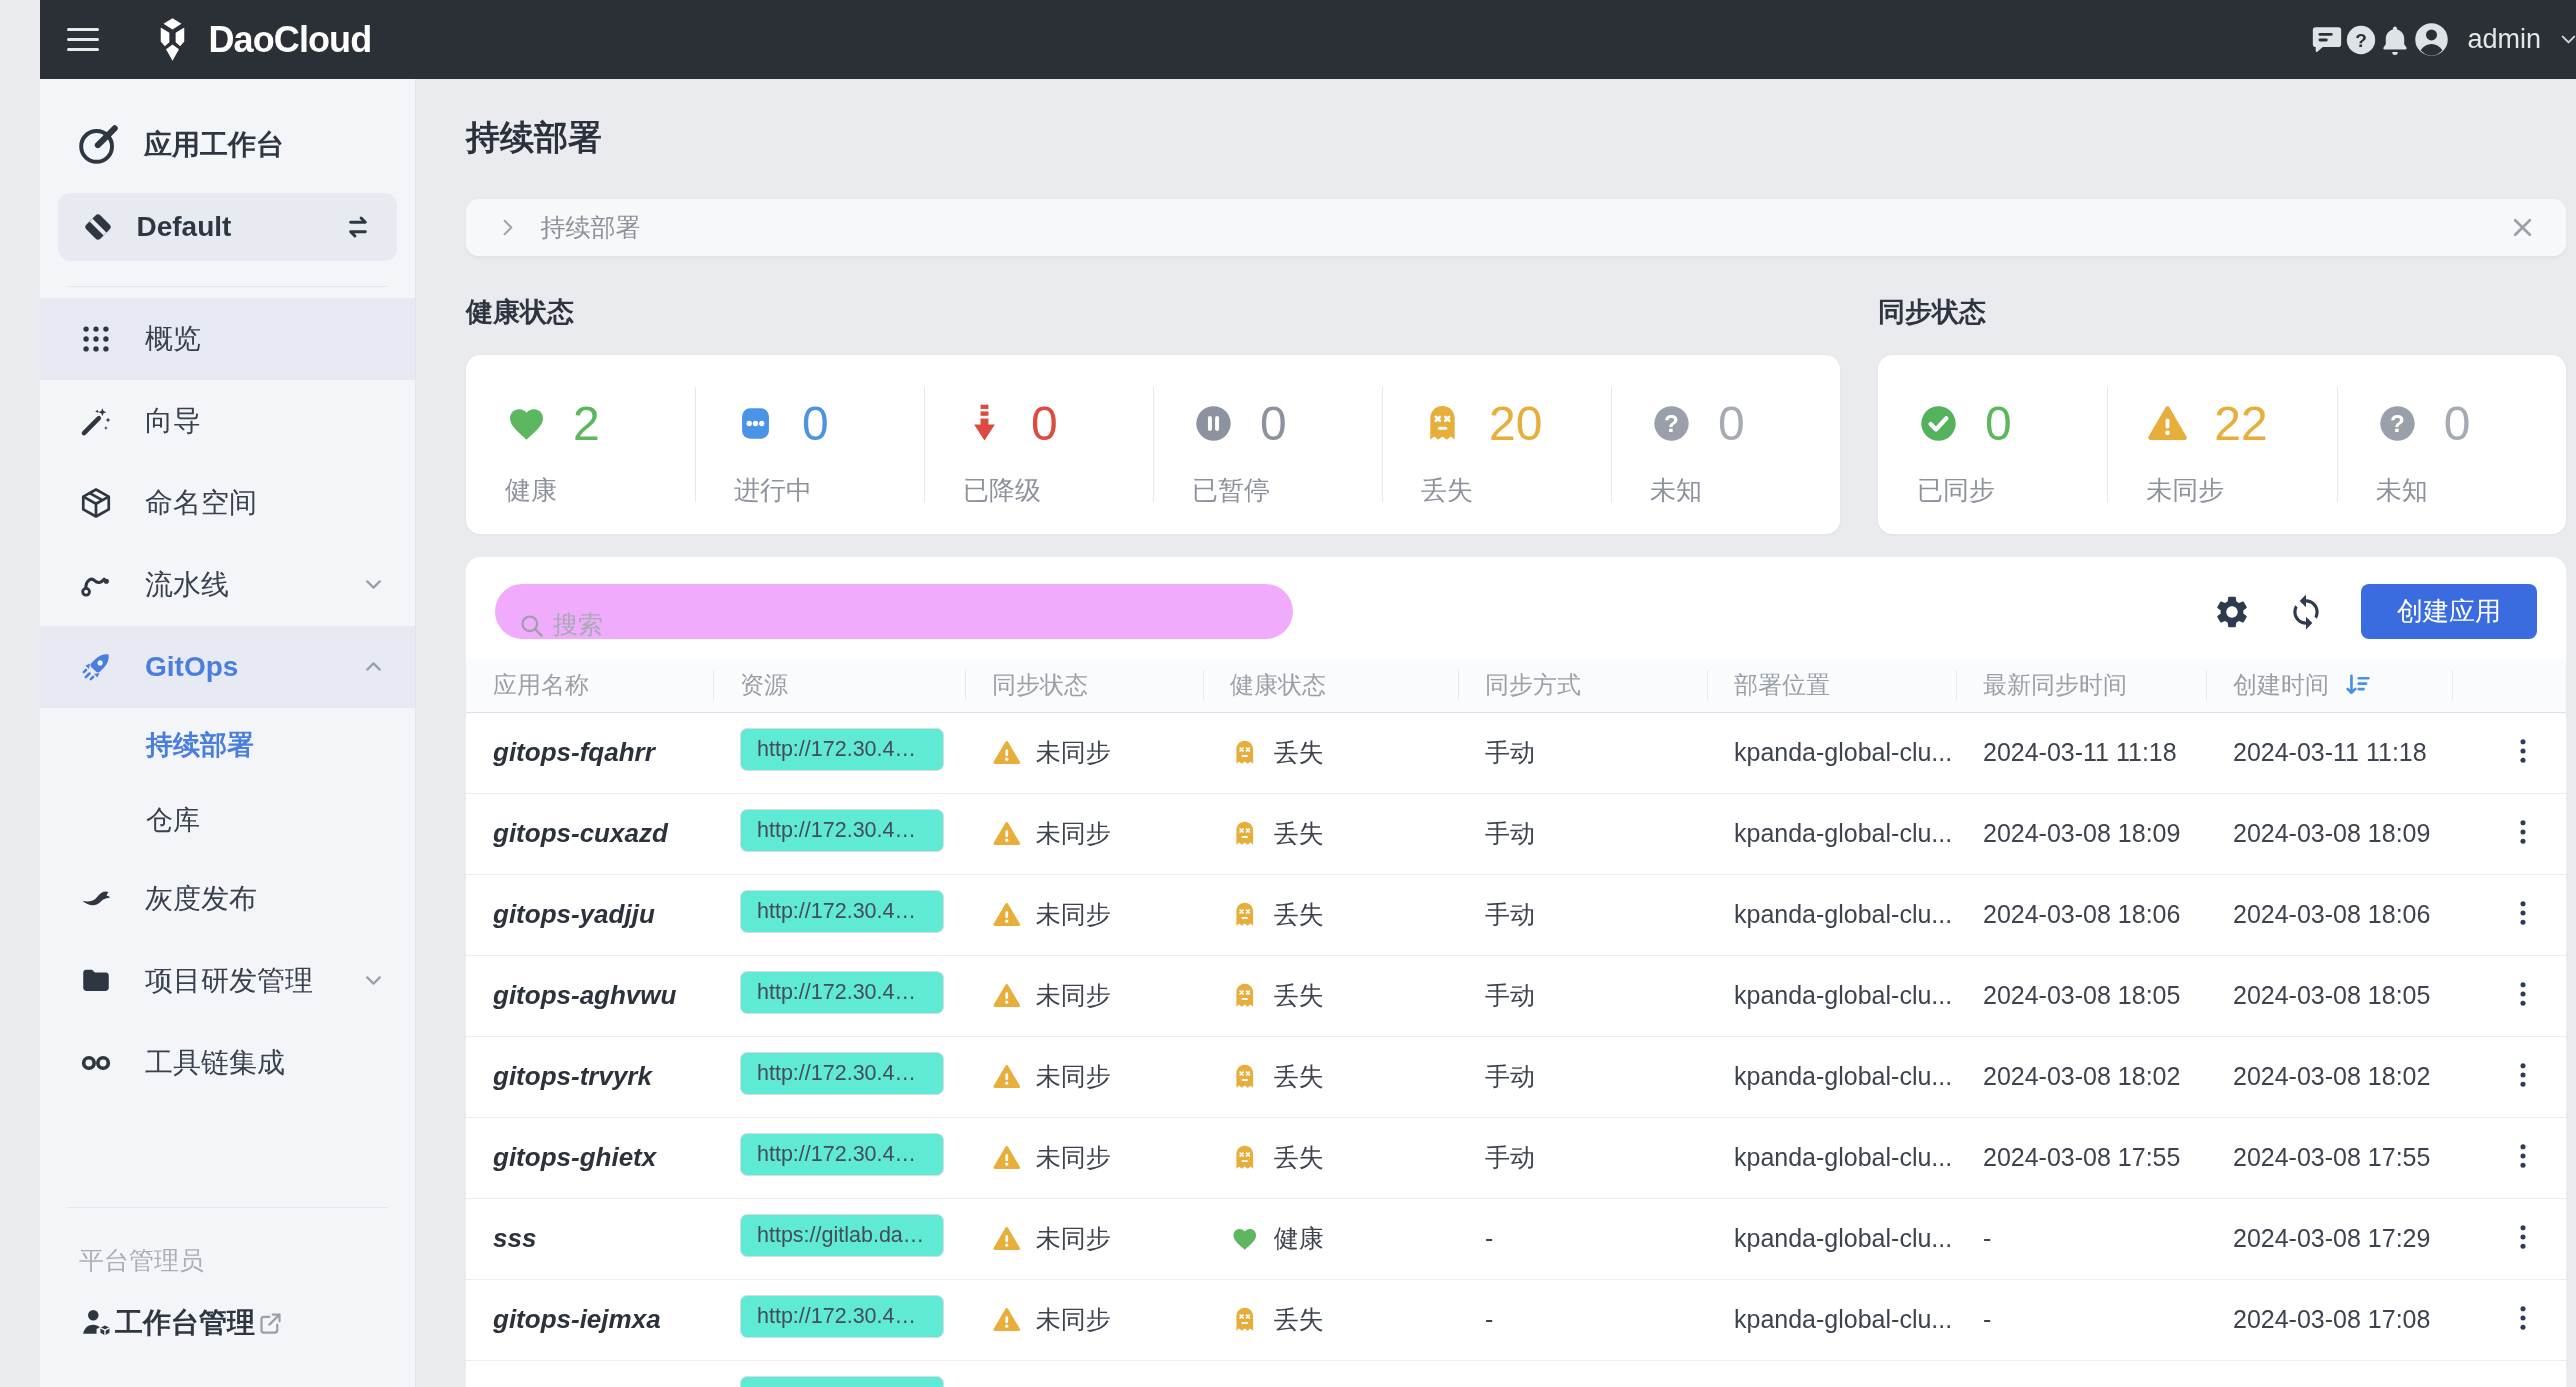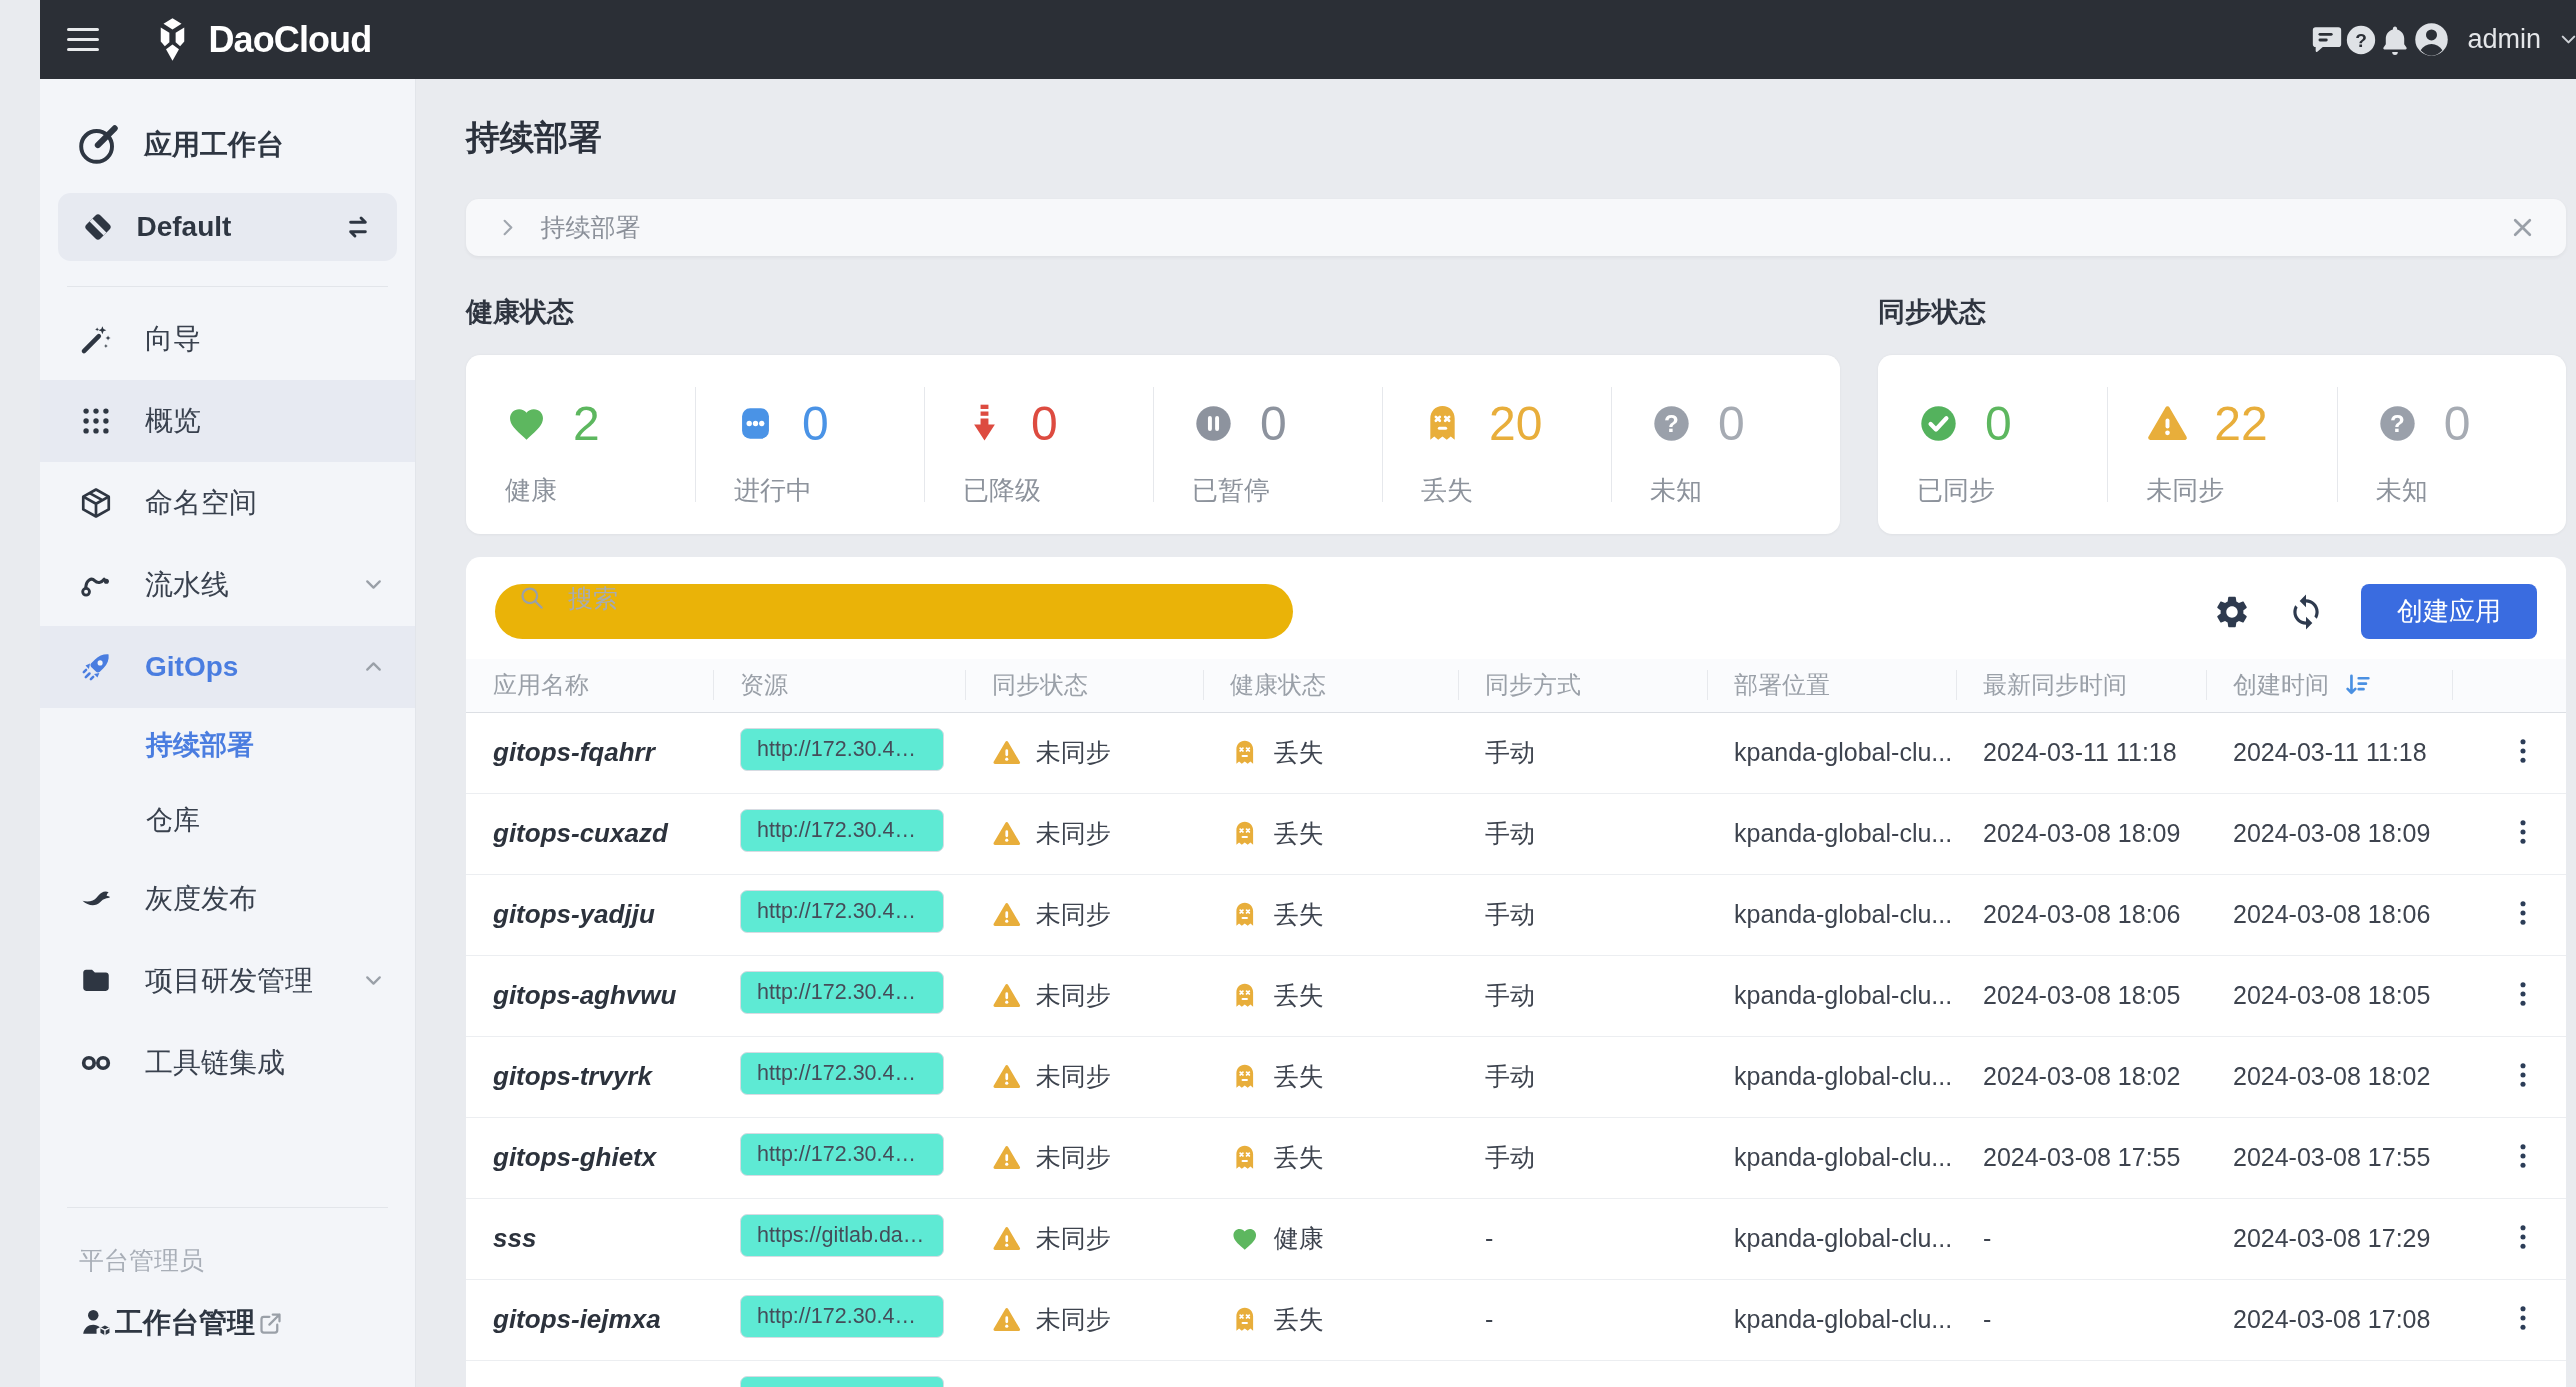--- a/index.html
+++ b/index.html
@@ -66,21 +66,21 @@
   .stat-top { display:flex; align-items:center; gap:25px; }
   .stat-top svg { width:43px; height:43px; }
   .stat-value { font-size:48px; }
   .stat-label { margin-top:21.5px; font-size:26px; color:#8d939c; }
   .v-green { color:#5db75f; } .v-blue { color:#4a93e6; } .v-red { color:#dd4b40; }
   .v-grey { color:#8d939e; } .v-amber { color:#e8ae3b; } .v-greyl { color:#a6abb3; }
 
   
   .table-card { margin-top:23px; background:#fff; border-radius:14.3px 14.3px 0 0; padding-top:27px; }
   .toolbar { display:flex; align-items:center; padding:0 29px; }
-  .search { width:798px; height:55px; background:#eab308; border-radius:28px; display:flex; align-items:flex-start; padding:0 23px; gap:23px; }
+  .search { width:798px; height:55px; background:#f0abfc; border-radius:28px; display:flex; align-items:flex-end; padding:0 23px; gap:8px; }
   .search svg { width:27px; height:27px; flex:0 0 auto; }
   .search input { flex:1; border:none; outline:none; background:transparent; font-size:25px; color:#3c4250; font-family:inherit; }
   .search input::placeholder { color:#a6abb3; }
   .tb-actions { margin-left:auto; display:flex; align-items:center; gap:36px; }
   .icon-btn { width:38px; height:38px; cursor:pointer; background:none; border:none; padding:0; }
   .icon-btn svg { width:38px; height:38px; }
   .create-btn { height:55px; padding:0 36px; background:#3a6ce0; color:#fff; font-size:26px; border:none; border-radius:8px; cursor:pointer; font-family:inherit; }
 
   .tbl { margin-top:19.7px; }
   .thead { display:flex; height:54px; align-items:center; background:#fafbfd; border-bottom:0.9px solid #dcdfe4; }
@@ -310,31 +310,31 @@
         <svg class="cube" viewBox="0 0 38 38" width="34" height="34">
             <use href="#i-cube"></use>
           </svg>
         <span class="ws-chip-label">Default</span>
         <svg class="swap" viewBox="0 0 36 36" width="32" height="32">
             <use href="#i-swap"></use>
           </svg>
       </div>
       <div class="sb-divider"></div>
 
+      <div class="nav-item hl">
+        <svg class="ni" viewBox="0 0 38 38" width="34" height="34">
+            <use href="#i-grid"></use>
+          </svg>
+        <span>概览</span>
+      </div>
       <div class="nav-item">
         <svg class="ni" viewBox="0 0 38 38" width="34" height="34">
             <use href="#i-wand"></use>
           </svg>
         <span>向导</span>
-      </div>
-      <div class="nav-item hl">
-        <svg class="ni" viewBox="0 0 38 38" width="34" height="34">
-            <use href="#i-grid"></use>
-          </svg>
-        <span>概览</span>
       </div>
       <div class="nav-item">
         <svg class="ni" viewBox="0 0 38 38" width="34" height="34">
             <use href="#i-box"></use>
           </svg>
         <span>命名空间</span>
       </div>
       <div class="nav-item">
         <svg class="ni" viewBox="0 0 38 38" width="34" height="34">
             <use href="#i-pipe"></use>

